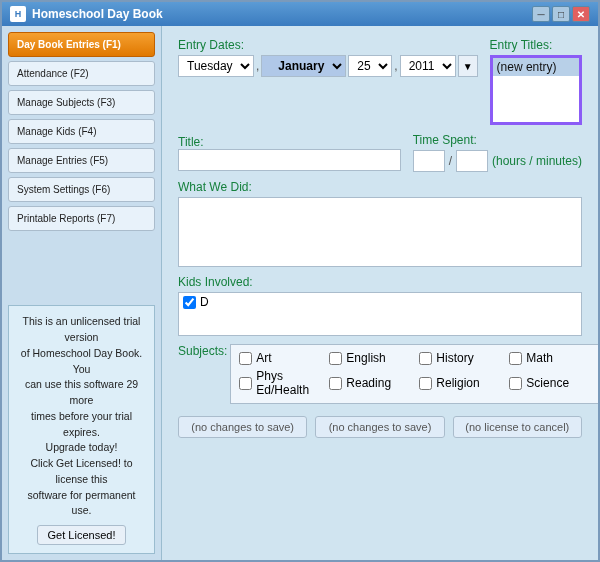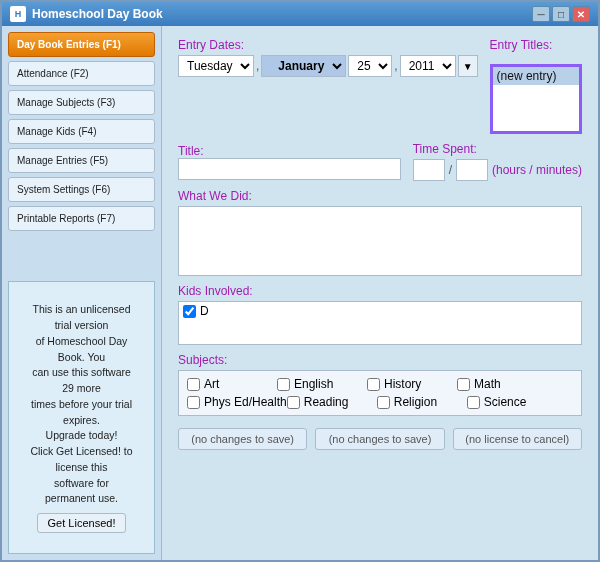--- a/index.html
+++ b/index.html
@@ -93,21 +93,21 @@
     .nav-btn.active {
       background: linear-gradient(to bottom, #f5a030, #e07800);
       color: white;
       border-color: #c06000;
       font-weight: bold;
     }
     .sidebar-notice {
       margin-top: auto;
       border: 1px solid #9abccf;
       background: #ddeef8;
-      padding: 20px;
+      padding: 8px;
       font-size: 10.5px;
       color: #222;
       text-align: center;
       line-height: 1.5;
       margin-bottom: 6px;
     }
     .sidebar-notice .get-licensed {
       display: inline-block;
       margin-top: 6px;
       padding: 3px 10px;
@@ -125,21 +125,21 @@
       gap: 8px;
       overflow-y: auto;
     }
     .row {
       display: flex;
       gap: 12px;
       align-items: flex-start;
     }
     .field-label {
       font-size: 12px;
-      color: #a21caf;
+      color: #15803d;
     }
     .entry-dates-area {
       display: flex;
       flex-direction: column;
       gap: 3px;
     }
     .date-row {
       display: flex;
       align-items: center;
       gap: 2px;
@@ -161,21 +161,21 @@
       border: 1px solid #aabccc;
       background: #e8f0f8;
       height: 22px;
       cursor: pointer;
       font-size: 10px;
     }
     .entry-titles-box {
       flex: 1;
       display: flex;
       flex-direction: column;
-      gap: 12px;
+      gap: 3px;
     }
     .titles-listbox {
       border: 3px solid #8b5cf6;
       background: white;
       height: 70px;
       overflow-y: auto;
     }
     .titles-listbox .selected-item {
       background: #b8d0e8;
       padding: 2px 4px;
@@ -244,21 +244,21 @@
       padding: 2px 4px;
       overflow-y: auto;
     }
     .kids-item {
       display: flex;
       align-items: center;
       gap: 4px;
     }
     .subjects-group {
       display: flex;
-      flex-direction: column;
+      flex-direction: row;
       gap: 3px;
     }
     .subjects-box {
       border: 1px solid #aabccc;
       background: #f0f6fc;
       padding: 6px 8px;
       display: flex;
       flex-direction: column;
       gap: 4px;
     }

